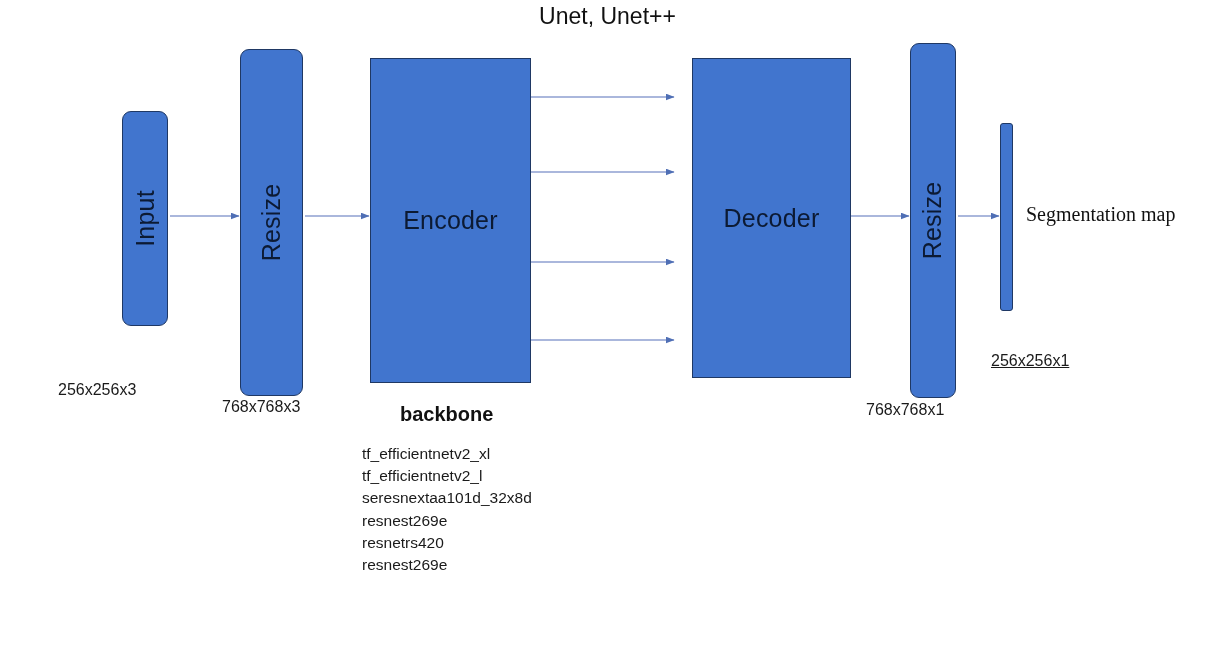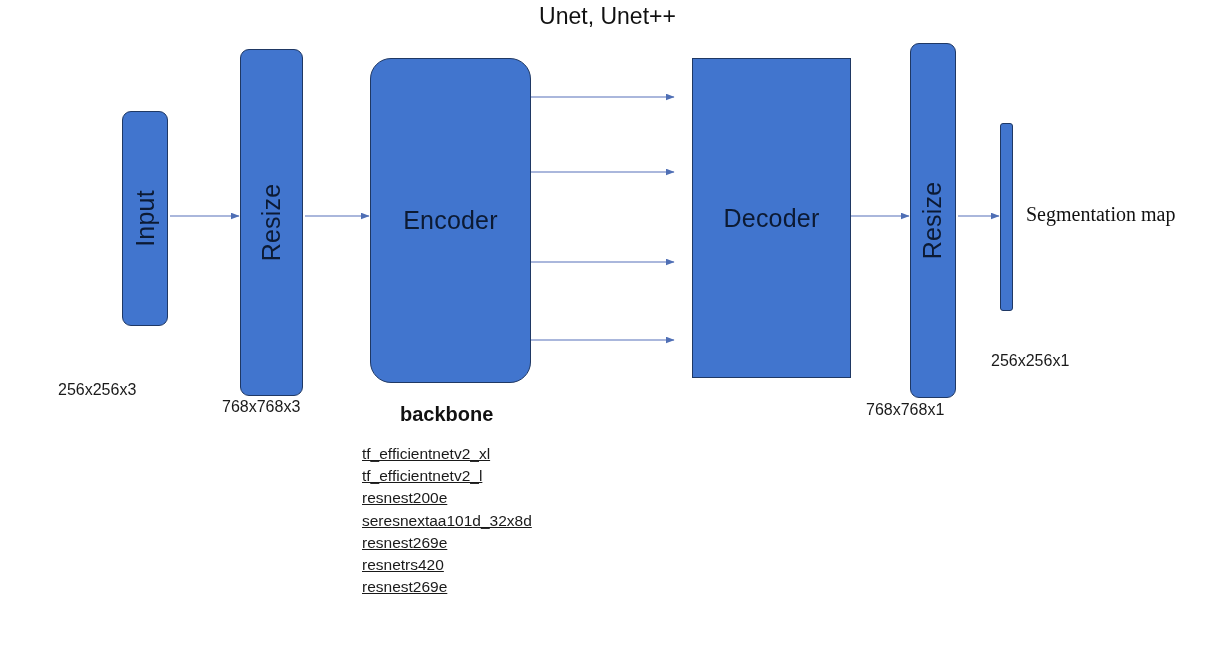--- a/index.html
+++ b/index.html
@@ -81,21 +81,20 @@
     white-space: nowrap;
   }
 
   .backbone-list {
     position: absolute;
     left: 362px;
     top: 443px;
     font-size: 15.5px;
     line-height: 22.2px;
     color: #1a1a1a;
-    text-decoration: underline;
   }
   .backbone-item { white-space: nowrap; }
 
   
   #arrows {
     position: absolute;
     left: 0; top: 0;
     width: 1215px;
     height: 664px;
     pointer-events: none;
@@ -127,21 +126,21 @@
   </svg>
 
   <div class="node rounded" style="left:122px; top:111px; width:46px; height:215px;">
     <span class="node-label vertical">Input</span>
   </div>
 
   <div class="node rounded" style="left:240px; top:49px; width:63px; height:347px;">
     <span class="node-label vertical">Resize</span>
   </div>
 
-  <div class="node sharp" style="left:370px; top:58px; width:161px; height:325px;border-radius:21px;">
+  <div class="node sharp" style="left:370px; top:58px; width:161px; height:325px;">
     <span class="node-label">Encoder</span>
   </div>
 
   <div class="node sharp" style="left:692px; top:58px; width:159px; height:320px;">
     <span class="node-label">Decoder</span>
   </div>
 
   <div class="node rounded" style="left:910px; top:43px; width:46px; height:355px;">
     <span class="node-label vertical">Resize</span>
   </div>
@@ -149,27 +148,26 @@
   <div class="node rounded" style="left:1000px; top:123px; width:13px; height:188px; border-radius:3px;"></div>
 
   <div class="side-label" style="left:1026px; top:203px;">Segmentation map</div>
 
   <div class="dim-label" style="left:58px; top:381px;">256x256x3</div>
 
   <div class="dim-label" style="left:222px; top:398px;">768x768x3</div>
 
   <div class="dim-label" style="left:866px; top:401px;">768x768x1</div>
 
-  <div class="dim-label" style="left:991px; top:352px;">256x256x1</div>
+  <div class="dim-label" style="left:991px; top:352px;text-decoration:underline;">256x256x1</div>
 
   <div class="backbone-title" style="left:400px; top:403px;">backbone</div>
 
   <div class="backbone-list" id="backbone-list">
       <div class="backbone-item">tf_efficientnetv2_xl</div>
       <div class="backbone-item">tf_efficientnetv2_l</div>
-      <div class="backbone-item">resnest200e</div>
       <div class="backbone-item">seresnextaa101d_32x8d</div>
       <div class="backbone-item">resnest269e</div>
       <div class="backbone-item">resnetrs420</div>
       <div class="backbone-item">resnest269e</div>
     </div>
 
 </div>
 
 </body></html>

